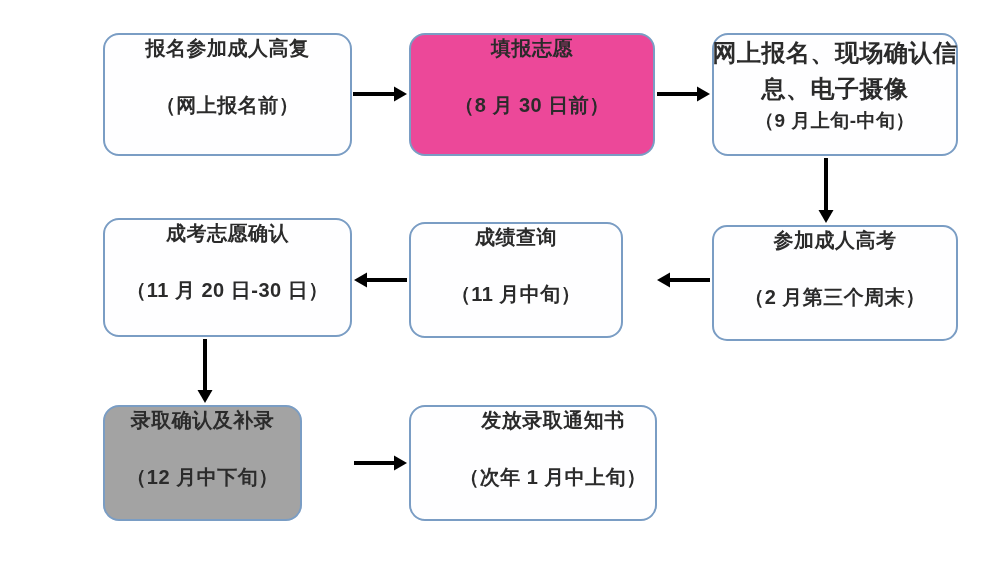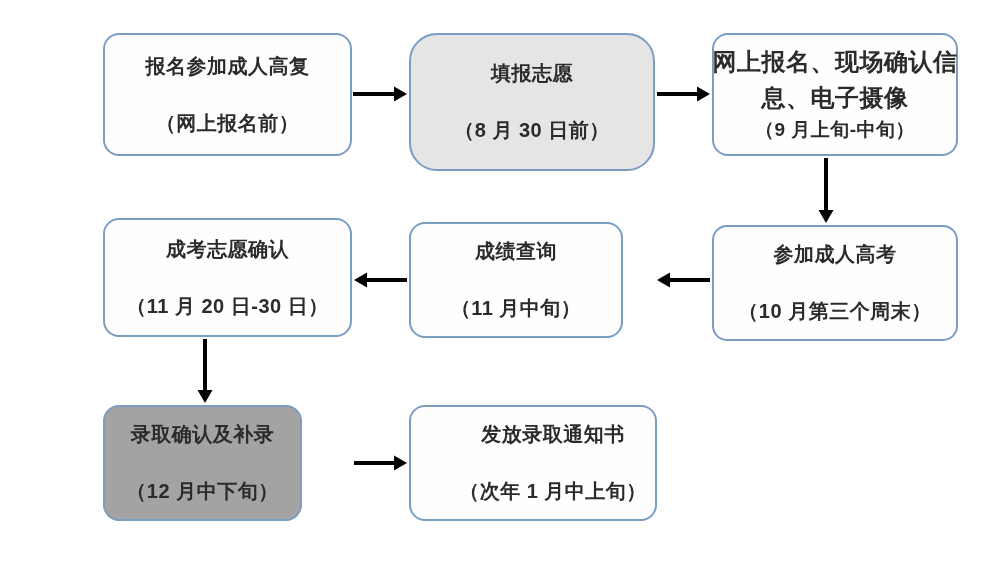--- a/index.html
+++ b/index.html
@@ -27,21 +27,20 @@
   }
   .node {
     position: absolute;
     box-sizing: border-box;
     background: #fefeff;
     border: 2.5px solid #7a9dc4;
     border-radius: 16px;
     display: flex;
     flex-direction: column;
     align-items: center;
-    justify-content: center;
     color: #2b2b2b;
     text-align: center;
   }
   .node .line {
     display: block;
     white-space: nowrap;
     letter-spacing: 0.5px;
   }
   .node .line.l1 {
     font-size: 20px;
@@ -103,32 +102,32 @@
         <line x1="354" y1="463" x2="394" y2="463" stroke="#000000" stroke-width="4"></line>
         <polygon points="407,463 394,455.5 394,470.5" fill="#000000"></polygon>
       </g>
     </svg>
 
   <div id="nodes">
       <div class="node" style="left: 103px; top: 33px; width: 249px; height: 123px; border-color: rgb(122, 157, 196); background: rgb(254, 254, 255); color: rgb(43, 43, 43);">
         <span class="line l1">报名参加成人高复</span>
         <span class="line l2">（网上报名前）</span>
       </div>
-      <div class="node" style="left: 409px; top: 33px; width: 246px; height: 138px; border-color: rgb(122, 157, 196); background: #e5e5e5; color: rgb(43, 43, 43); border-radius: 28px;">
+      <div class="node" style="left: 409px; top: 33px; width: 246px; height: 123px; border-color: rgb(122, 157, 196); background: #ec4899; color: rgb(43, 43, 43);">
         <span class="line l1">填报志愿</span>
         <span class="line l2">（8 月 30 日前）</span>
       </div>
       <div class="node tight" style="left: 712px; top: 33px; width: 246px; height: 123px; border-color: rgb(122, 157, 196); background: rgb(254, 254, 255); color: rgb(43, 43, 43);">
         <span class="line l1">网上报名、现场确认信</span>
         <span class="line l2">息、电子摄像</span>
         <span class="line l3">（9 月上旬-中旬）</span>
       </div>
       <div class="node" style="left: 712px; top: 225px; width: 246px; height: 116px; border-color: rgb(122, 157, 196); background: rgb(254, 254, 255); color: rgb(43, 43, 43); border-radius: 15px;">
         <span class="line l1">参加成人高考</span>
-        <span class="line l2">（10 月第三个周末）</span>
+        <span class="line l2">（2 月第三个周末）</span>
       </div>
       <div class="node" style="left: 409px; top: 222px; width: 214px; height: 116px; border-color: rgb(122, 157, 196); background: rgb(254, 254, 255); color: rgb(43, 43, 43);">
         <span class="line l1">成绩查询</span>
         <span class="line l2">（11 月中旬）</span>
       </div>
       <div class="node" style="left: 103px; top: 218px; width: 249px; height: 119px; border-color: rgb(122, 157, 196); background: rgb(254, 254, 255); color: rgb(43, 43, 43);">
         <span class="line l1">成考志愿确认</span>
         <span class="line l2">（11 月 20 日-30 日）</span>
       </div>
       <div class="node" style="left: 103px; top: 405px; width: 199px; height: 116px; border-color: rgb(122, 157, 196); background: #a3a3a3; color: rgb(43, 43, 43);">

